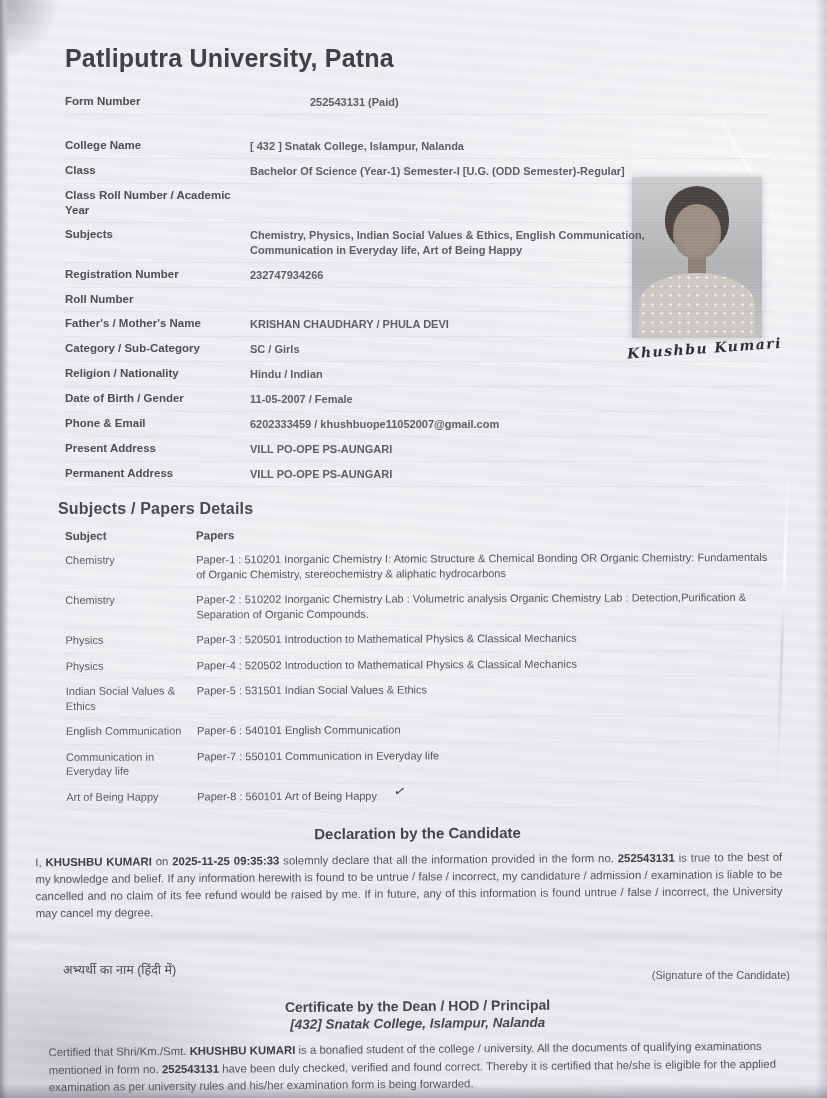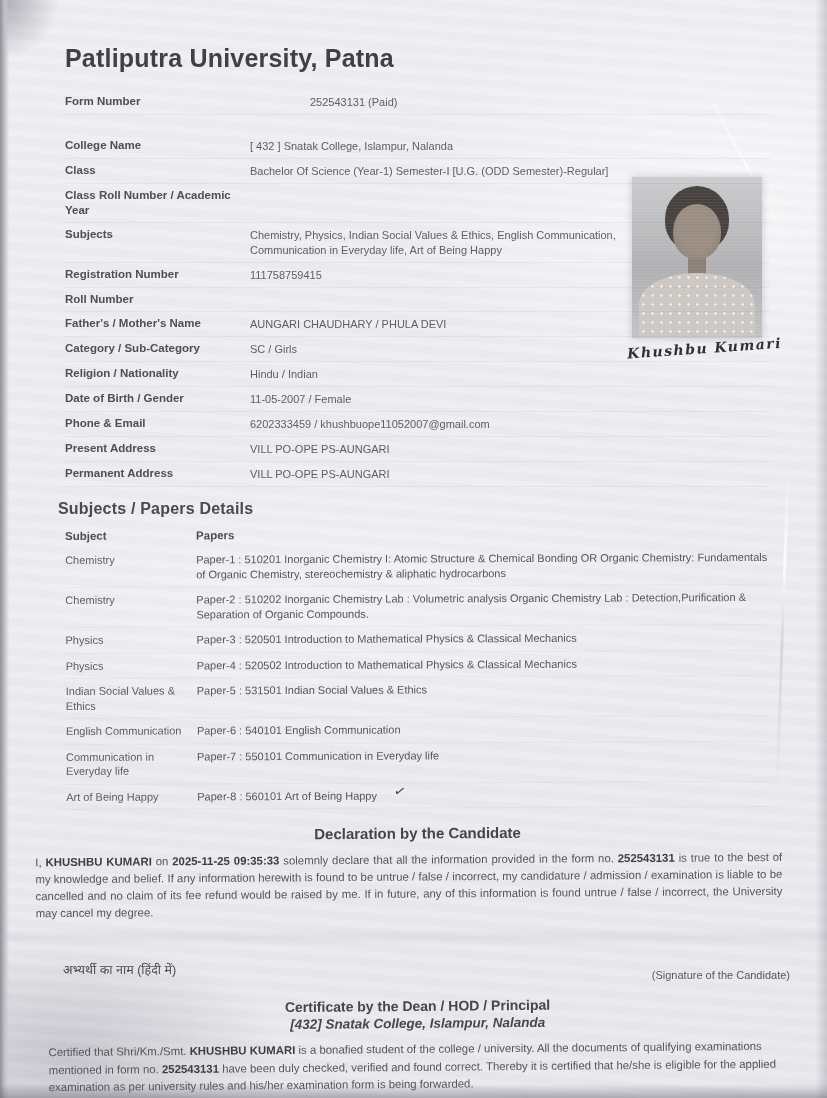--- a/index.html
+++ b/index.html
@@ -38,21 +38,21 @@
 
   .content { position: absolute; inset: 0; padding: 44px 57px 0 65px; }
 
   .title { font-size: 25px; font-weight: 700; color: #414145;
            letter-spacing: 0.2px; margin-bottom: 17px; }
 
   
   .info-row { display: flex; align-items: flex-start; padding: 4px 0;
               border-bottom: 1px solid rgba(128,128,144,0.085); min-height: 24px; }
   .info-label { flex: 0 0 185px; font-size: 11.5px; font-weight: 700; color: #4e4e53; line-height: 15px; }
-  .info-value { width: 402px; font-size: 11px; color: #5e5e63; line-height: 15px; padding-top: 1px; }
+  .info-value { width: 402px; font-size: 11px; color: #5e5e63; line-height: 15px; padding-top: 1px; font-weight: bold; }
   .row-0 { margin-bottom: 19px; }
   .row-0 .info-value { padding-left: 60px; }
 
   
   .photo { position: absolute; left: 632px; top: 177px; width: 130px; height: 161px;
            overflow: hidden;
            background: linear-gradient(180deg, #cbcbcd 0%, #b1b1b4 58%, #c3c2c5 100%);
            box-shadow: 0 0 7px rgba(110,110,125,0.35); }
   .ph-grain { position:absolute; inset:0;
               background: repeating-linear-gradient(0deg, rgba(255,255,255,0.06) 0 1px, transparent 1px 3px); }
@@ -151,29 +151,29 @@
       </div>
       <div class="info-row">
         <div class="info-label">Class Roll Number / Academic Year</div>
       </div>
       <div class="info-row">
         <div class="info-label">Subjects</div>
         <div class="info-value">Chemistry, Physics, Indian Social Values &amp; Ethics, English Communication, Communication in Everyday life, Art of Being Happy</div>
       </div>
       <div class="info-row">
         <div class="info-label">Registration Number</div>
-        <div class="info-value">111758759415</div>
+        <div class="info-value">232747934266</div>
       </div>
       <div class="info-row">
         <div class="info-label">Roll Number</div>
         <div class="info-value"></div>
       </div>
       <div class="info-row">
         <div class="info-label">Father's / Mother's Name</div>
-        <div class="info-value">AUNGARI CHAUDHARY / PHULA DEVI</div>
+        <div class="info-value">KRISHAN CHAUDHARY / PHULA DEVI</div>
       </div>
       <div class="info-row">
         <div class="info-label">Category / Sub-Category</div>
         <div class="info-value">SC / Girls</div>
       </div>
       <div class="info-row">
         <div class="info-label">Religion / Nationality</div>
         <div class="info-value">Hindu / Indian</div>
       </div>
       <div class="info-row">

